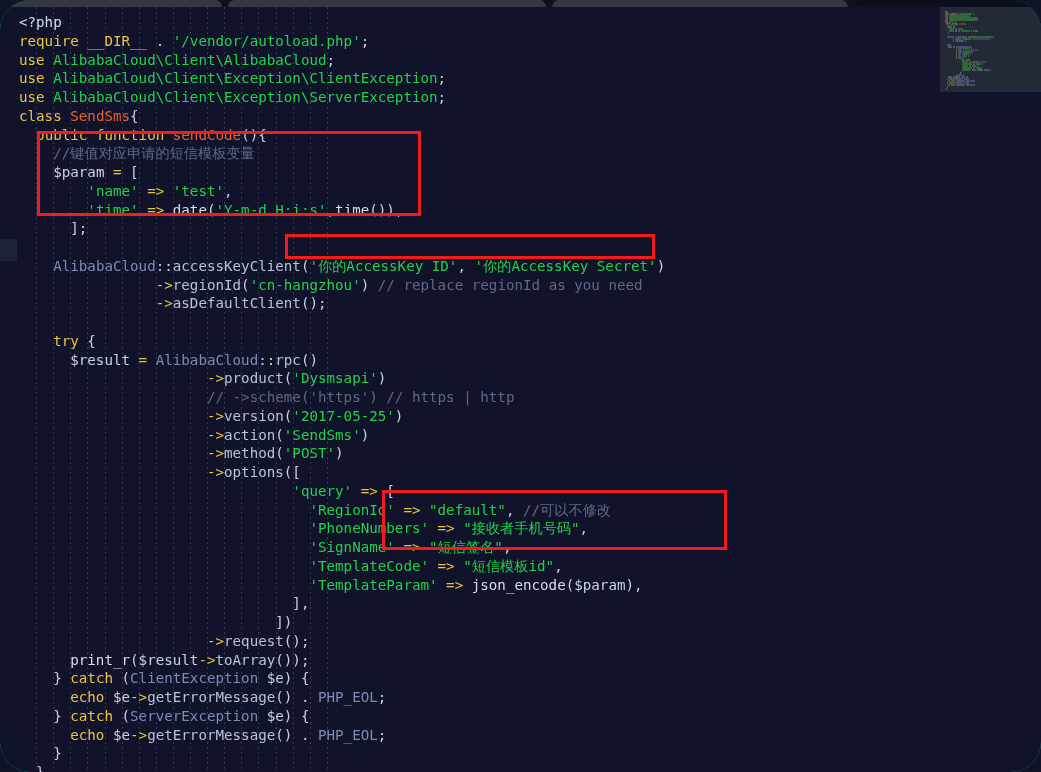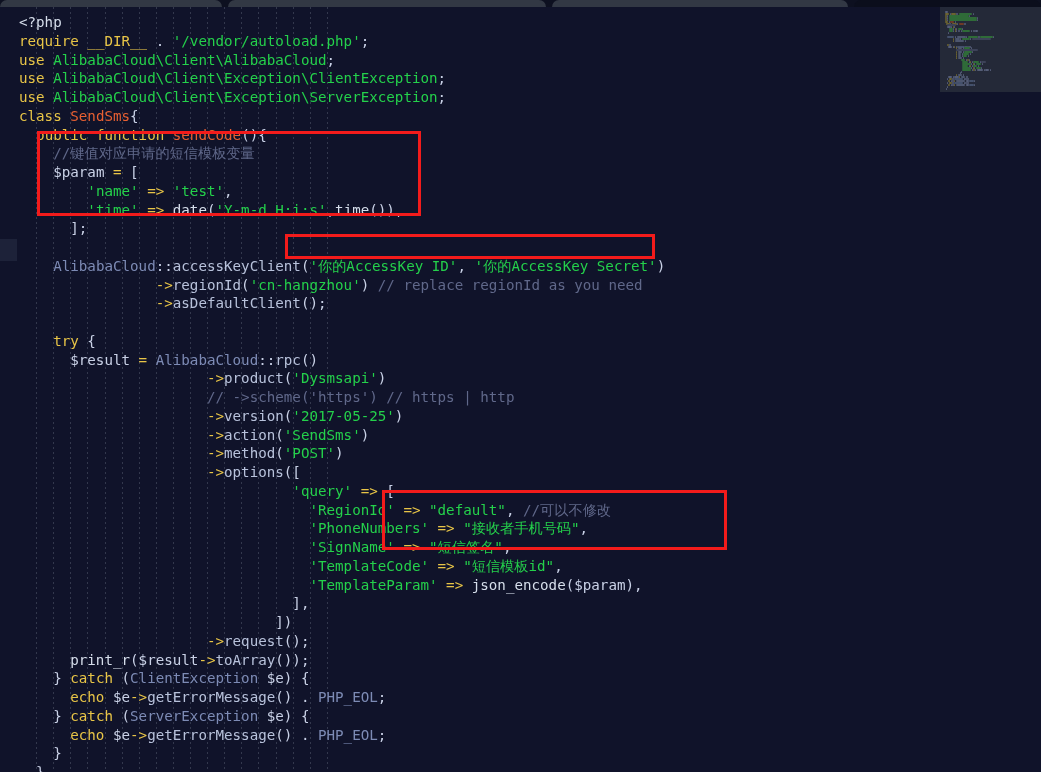--- a/index.html
+++ b/index.html
@@ -7,20 +7,21 @@
     padding: 0;
     background: #101325;
   }
   #screen {
     position: relative;
     width: 1041px;
     height: 772px;
     background: #14b8a6;
     overflow: hidden;
     font-family: "DejaVu Sans Mono", "Liberation Mono", monospace;
+    border-radius: 30px;
   }
 
   
   #tabbar {
     position: absolute;
     top: 0; left: 0;
     width: 1041px;
     height: 7px;
     background: #0d1020;
   }

